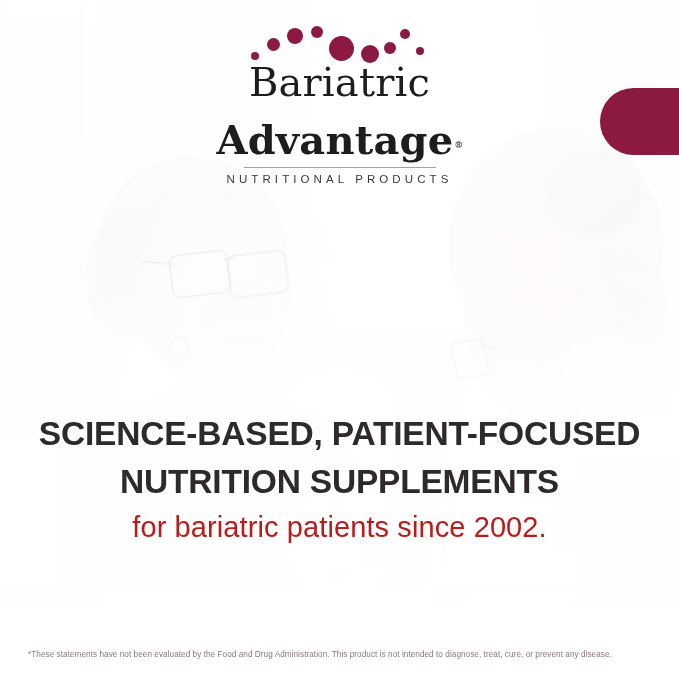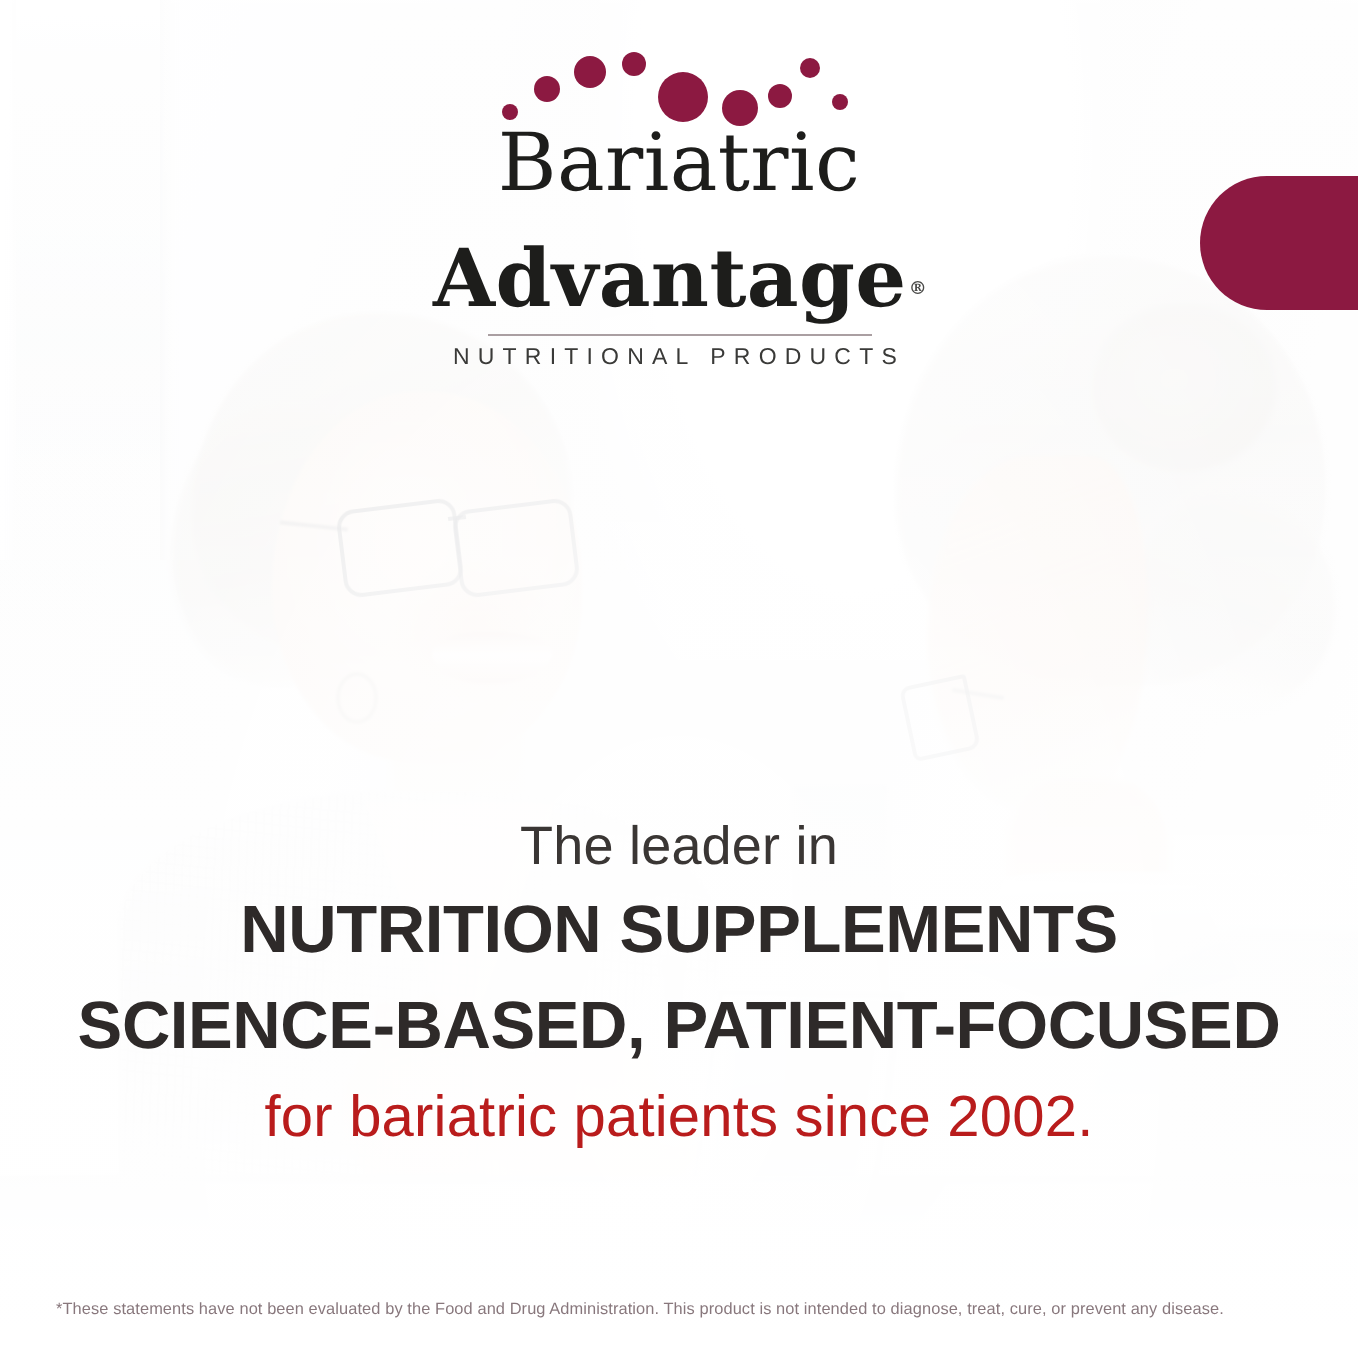--- a/index.html
+++ b/index.html
@@ -457,21 +457,20 @@
       <span style="left:155px;top:4px;  width:10px; height:10px;"></span>
       <span style="left:171px;top:22px; width:8px;  height:8px;"></span>
     </div>
     <div class="logo-wordmark-1">Bariatric</div>
     <div class="logo-wordmark-2"><span>Advantage</span><span class="logo-reg">®</span></div>
     <div class="logo-rule"></div>
     <div class="logo-tagline">NUTRITIONAL PRODUCTS</div>
   </div>
 
   <div class="headline-block">
-    <div class="hl-eyebrow">The leader in</div>
+    <div class="hl-main">SCIENCE-BASED, PATIENT-FOCUSED</div>
     <div class="hl-main">NUTRITION SUPPLEMENTS</div>
-    <div class="hl-main">SCIENCE-BASED, PATIENT-FOCUSED</div>
     <div class="hl-sub">for bariatric patients since 2002.</div>
   </div>
 
   <div class="disclaimer">*These statements have not been evaluated by the Food and Drug Administration. This product is not intended to diagnose, treat, cure, or prevent any disease.</div>
 
 </div>
 
 </body></html>

